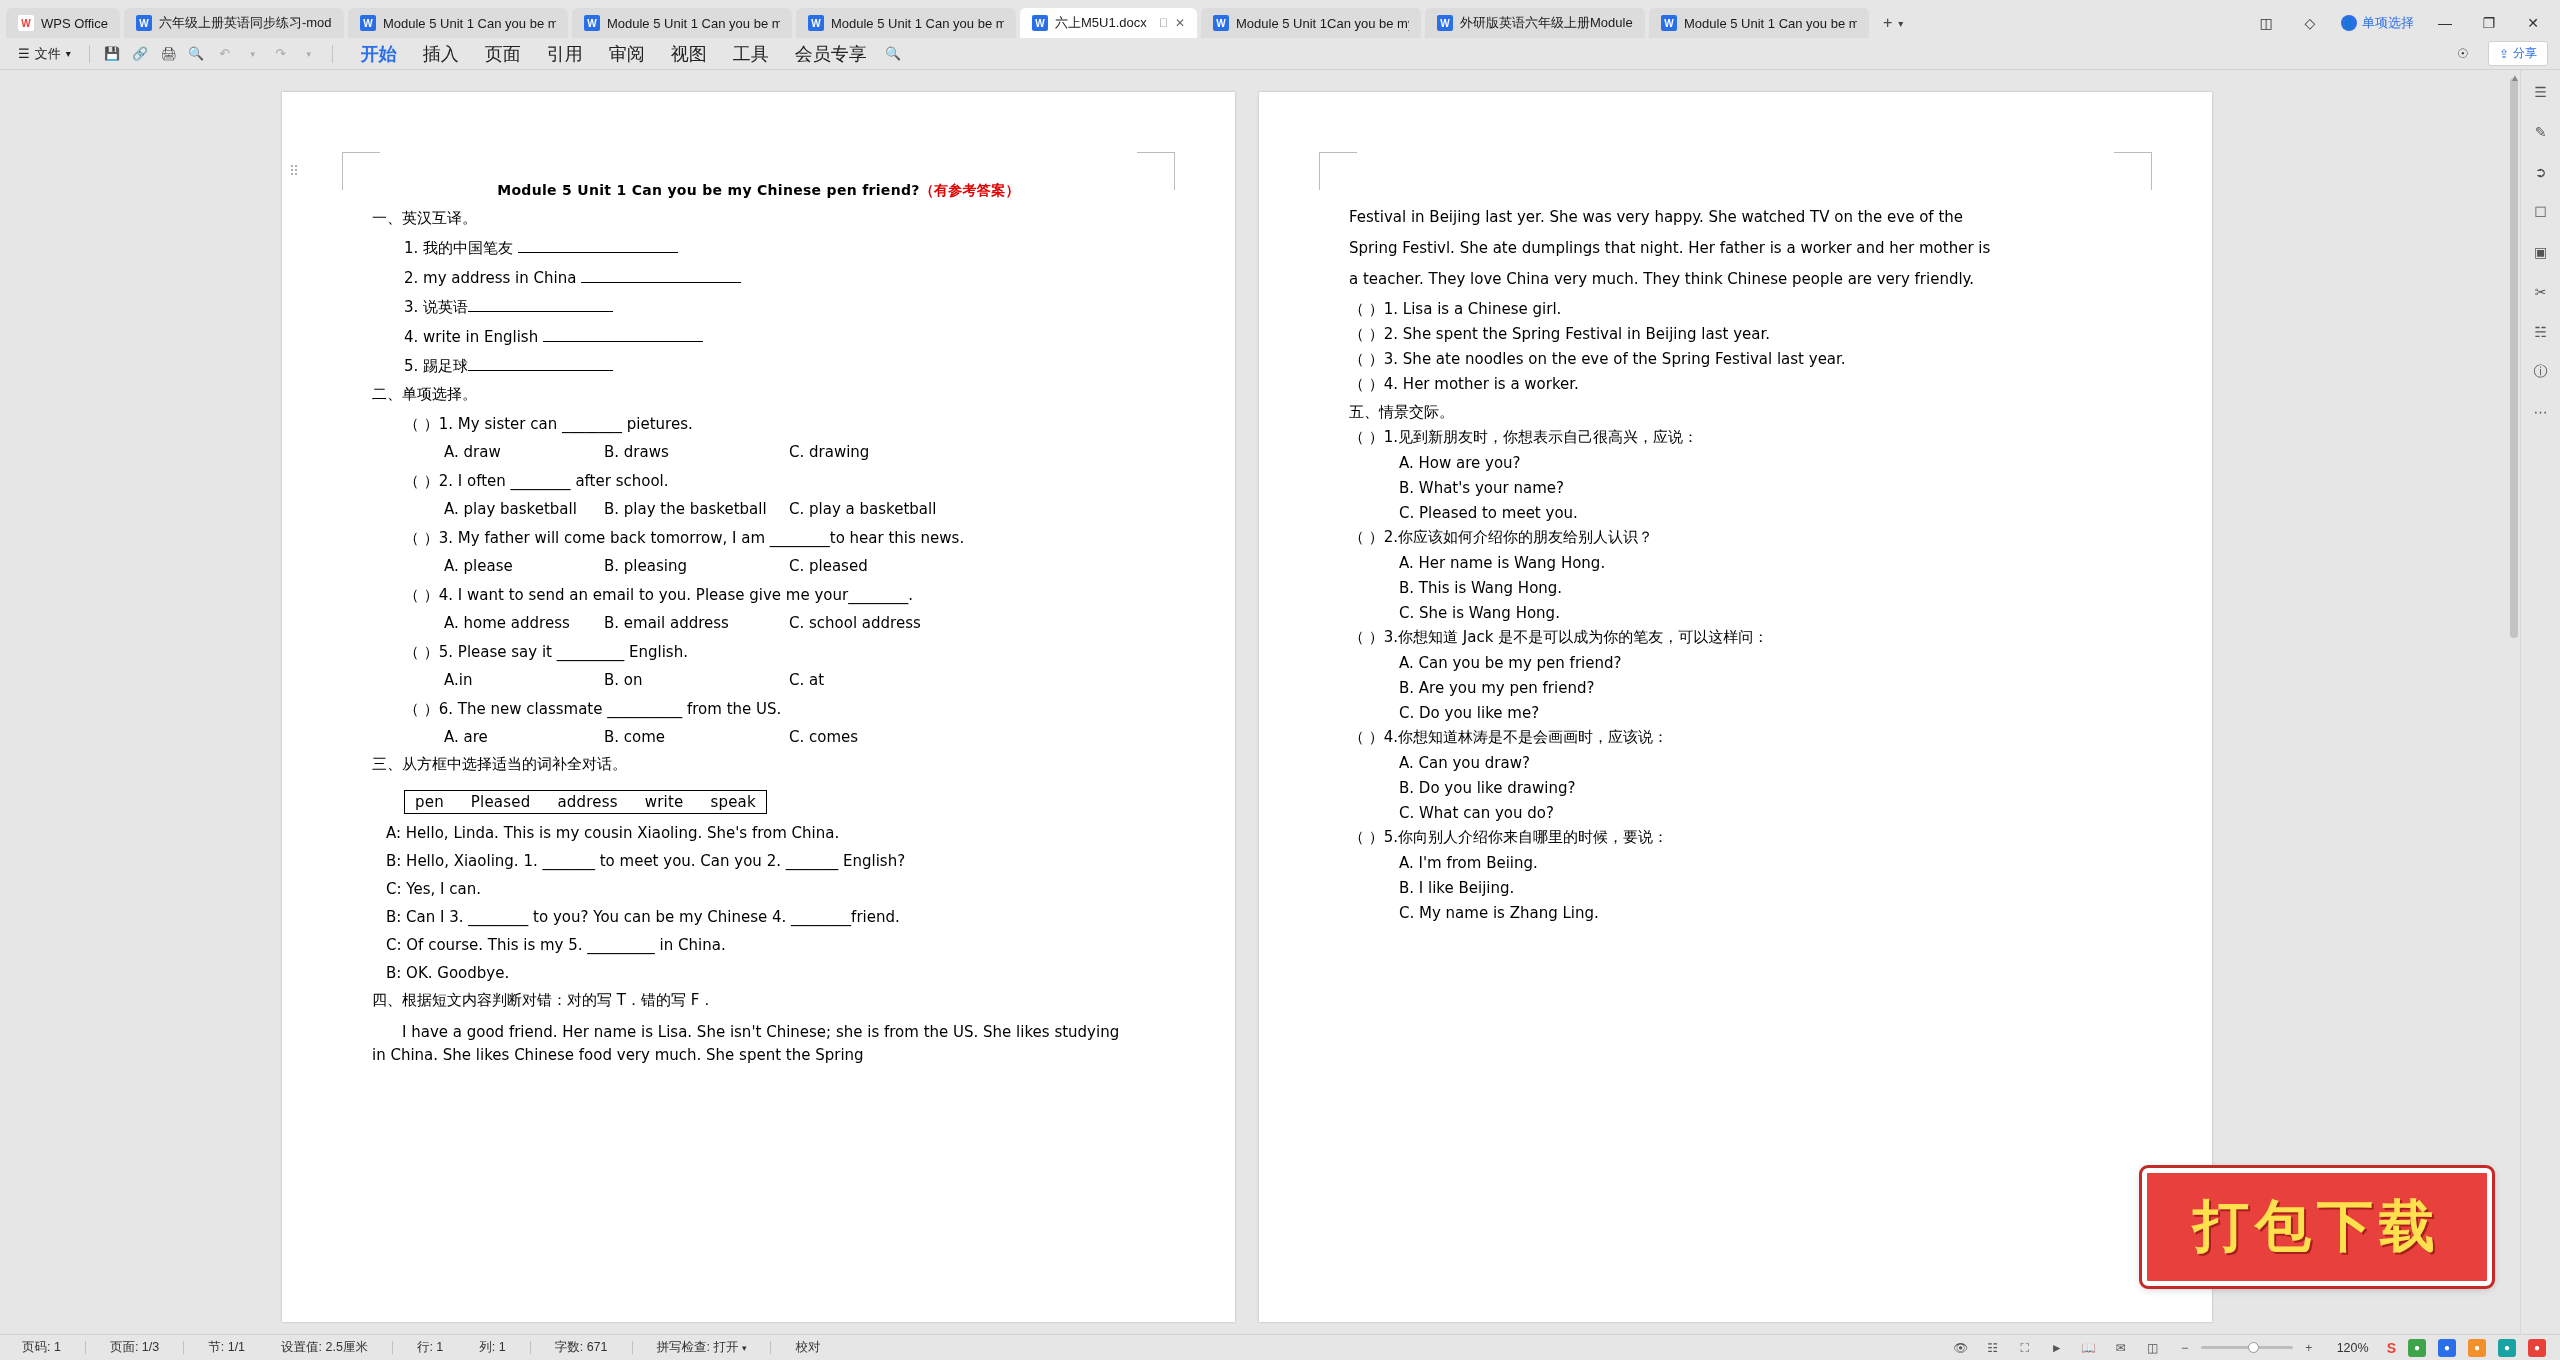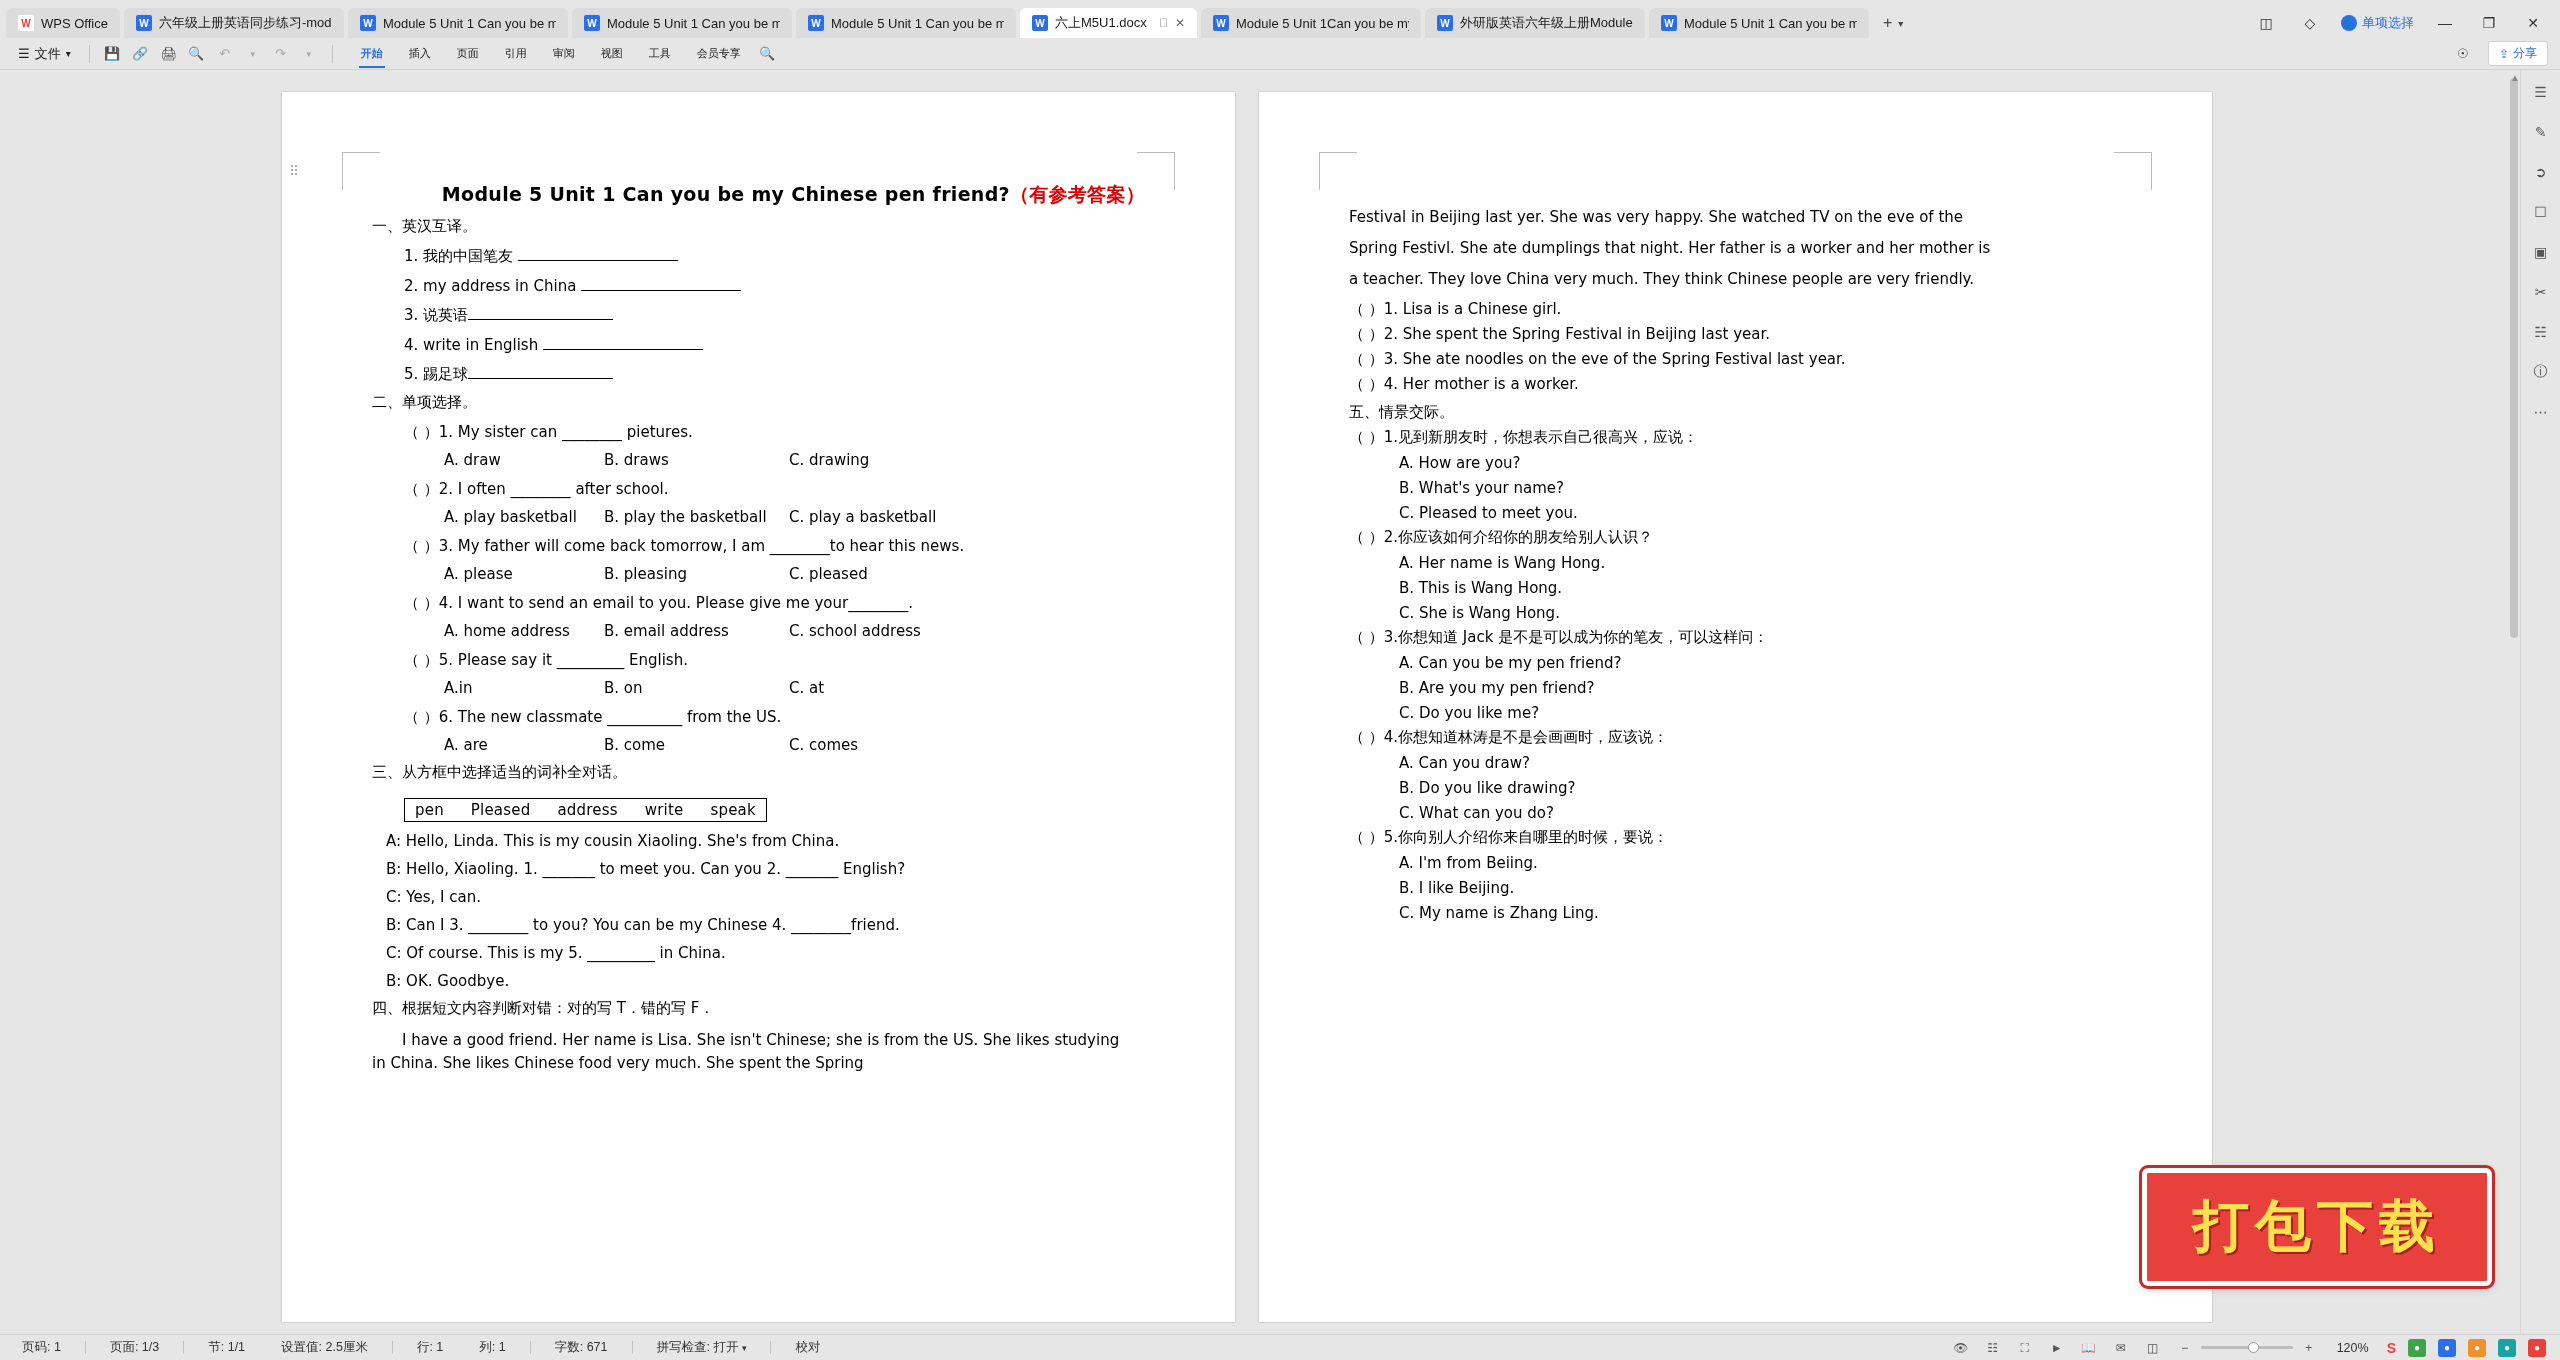--- a/index.html
+++ b/index.html
@@ -68,21 +68,21 @@
     padding-left: 10px;
     gap: 2px;
     border-bottom: 1px solid #d2d2d2;
   }
   .rb-file { display:flex;align-items:center;gap:5px;font-size:13px;color:#222;padding:0 8px;}
   .rb-sep { width:1px;height:18px;background:#c4c4c4;margin:0 8px;}
   .rb-icon { width:26px;height:22px;display:flex;align-items:center;justify-content:center;color:#333;font-size:13px;}
   .rb-icon.dim { color:#aaa; }
   .rb-tabs { display:flex; align-items:center; gap:2px; margin-left:6px;}
   .rb-tab {
-    font-size:11px; color:#222; padding:4px 12px; position:relative;
+    font-size:18px; color:#222; padding:4px 12px; position:relative;
   }
   .rb-tab.active { color:#2b6fe8; font-weight:bold; }
   .rb-tab.active::after {
     content:""; position:absolute; left:10px; right:10px; bottom:-3px;
     height:2px; background:#2b6fe8;
   }
   .ribbon-right { margin-left:auto; display:flex; align-items:center; gap:12px; padding-right:12px;}
   .share-btn {
     background:#ffffff; border:1px solid #d0d0d0; border-radius:3px;
     font-size:12px; color:#2b6fe8; padding:3px 10px; display:flex;align-items:center;gap:4px;
@@ -125,21 +125,21 @@
   .cm-tr { top:60px; right:60px; border-right:1px solid #bbb; border-top:1px solid #bbb; border-left:none; border-bottom:none;}
   .handle-dots {
     position:absolute; left:8px; top:72px;
     width:8px; height:12px;
     background-image: radial-gradient(#999 1px, transparent 1px);
     background-size: 4px 4px;
     opacity:.8;
   }
 
   .doc-title {
-    text-align:right; font-size:19px; font-weight:bold;
+    text-align:center; font-size:14px; font-weight:bold;
     letter-spacing:.3px; margin-bottom:0; white-space:nowrap;
   }
   .doc-title .ans { color:#e00000; font-weight:bold; }
 
   .sec { font-size:15px; margin: 9px 0 6px 0; }
   .q    { font-size:15px; margin: 11px 0 0 32px; }
   .opts { font-size:15px; margin: 9px 0 0 72px; display:flex; }
   .opts span:nth-child(1){ width:160px; }
   .opts span:nth-child(2){ width:185px; }
   .item { font-size:15px; margin: 11px 0 0 32px; }

